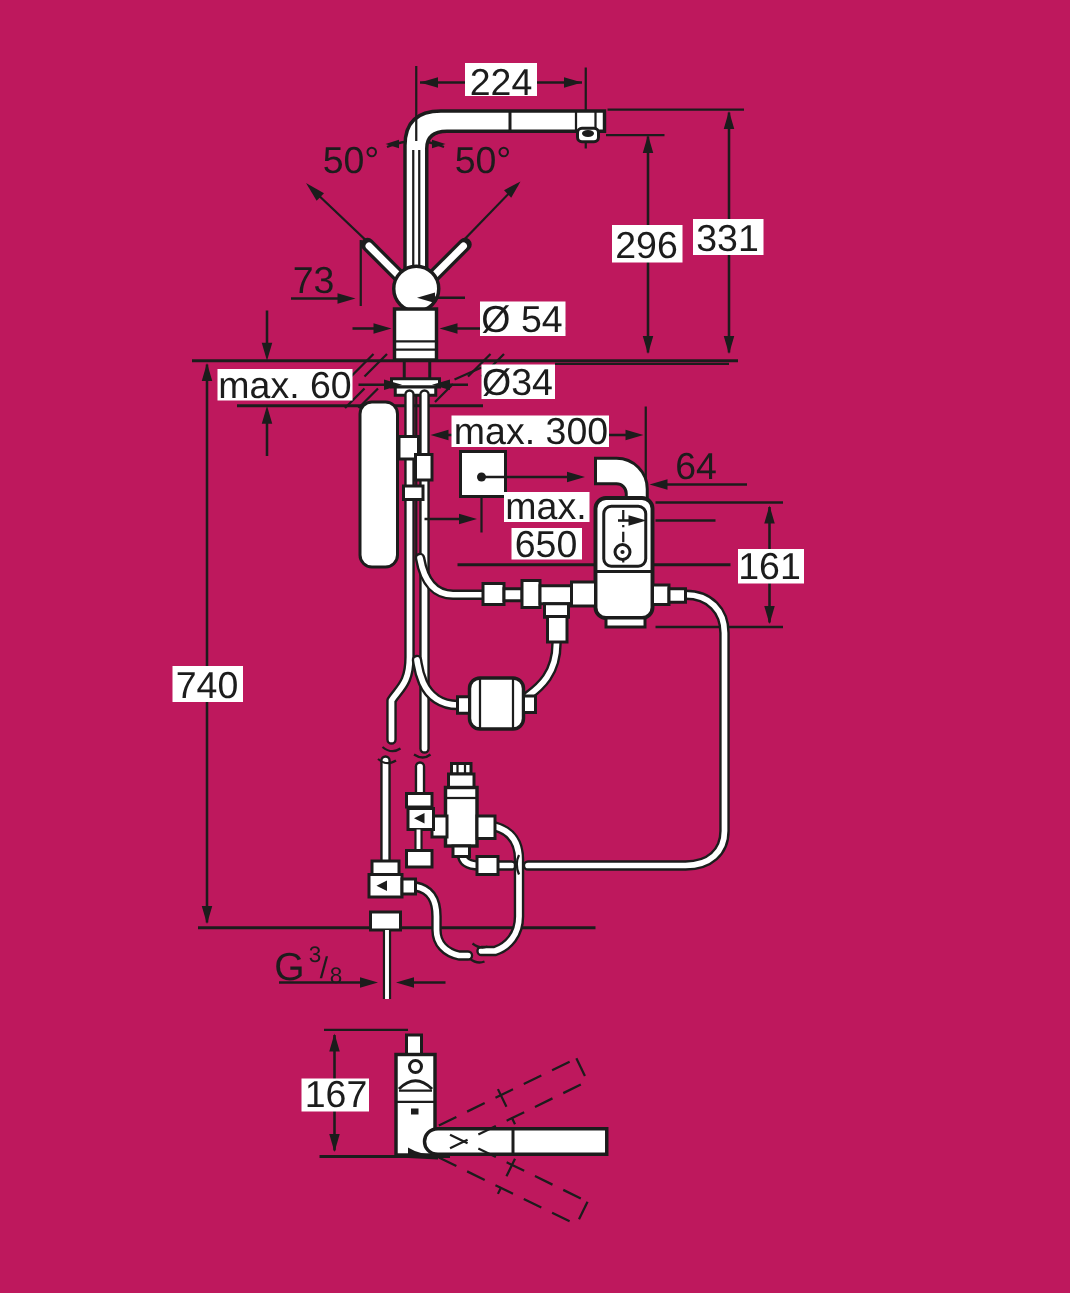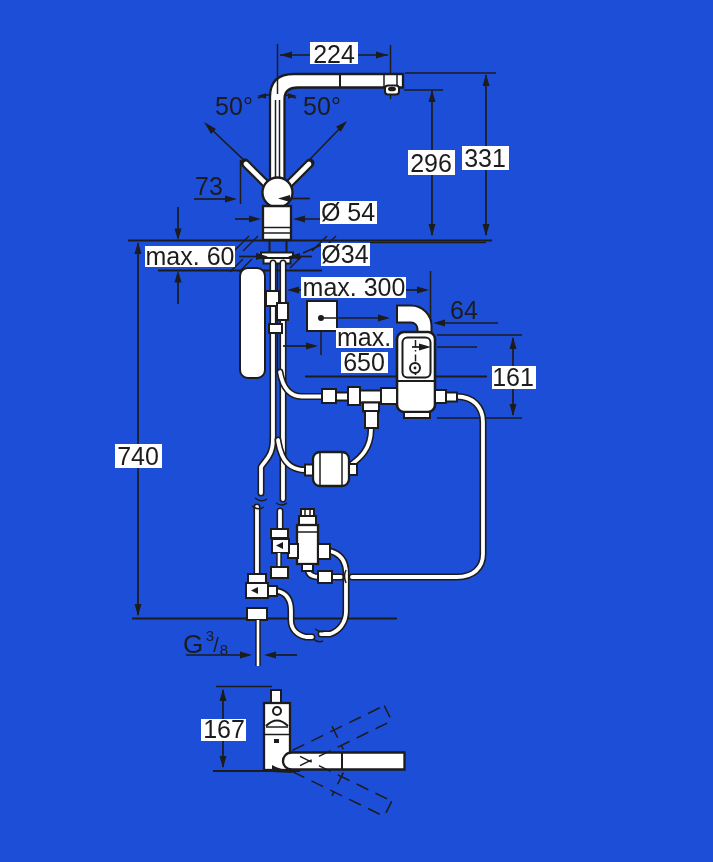--- a/index.html
+++ b/index.html
@@ -1,16 +1,16 @@
 <!DOCTYPE html>
 <html><head>
 <meta charset="utf-8">
 <style>
   html,body{margin:0;padding:0;background:#fff;}
-  #stage{width:713px;height:862px;position:relative;background:#1d4ed8;overflow:hidden;}
+  #stage{width:713px;height:862px;position:relative;background:#be185d;overflow:hidden;}
   svg{display:block;}
   .ln{stroke:#1c1c1c;fill:none;}
   .thin{stroke-width:1.5;}
   .ref{stroke-width:1.9;}
   .dim{stroke-width:1.7;}
   .shape{stroke:#1c1c1c;stroke-width:2.3;fill:#fff;}
   .shape2{stroke:#1c1c1c;stroke-width:2;fill:#fff;}
   .heavy{stroke:#1c1c1c;stroke-width:2.6;fill:#fff;}
   .arr{fill:#1c1c1c;stroke:none;}
   .hb{stroke:#1c1c1c;stroke-width:7;fill:none;stroke-linecap:round;stroke-linejoin:round;}

